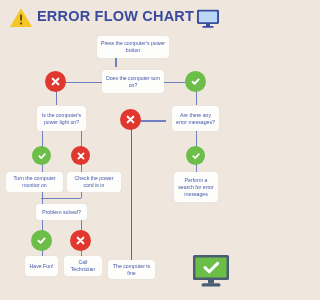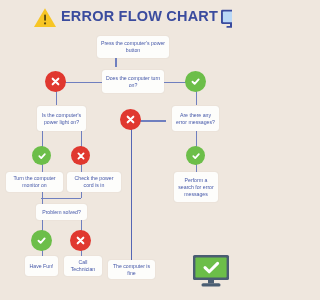--- a/index.html
+++ b/index.html
@@ -5,21 +5,21 @@
   html,body{margin:0;padding:0;}
   body{
     width:232px;height:300px;
     background:#efe7de;
     font-family:"Liberation Sans", sans-serif;
     overflow:hidden;
   }
   #root{position:relative;width:232px;height:300px;}
 
   
-  .header{position:absolute;left:0;top:0;width:232px;height:33px;margin-left:24px;}
+  .header{position:absolute;left:0;top:0;width:232px;height:33px;}
   .warn-icon{position:absolute;left:9px;top:7px;width:24px;height:21px;}
   .title{
     position:absolute;left:37px;top:8px;
     font-size:14.5px;font-weight:bold;letter-spacing:.2px;
     color:#3a4b9e;white-space:nowrap;
   }
   .monitor-head{position:absolute;left:196px;top:9px;width:24px;height:19px;}
 
   
   .ln{position:absolute;background:#6f7fbf;}

